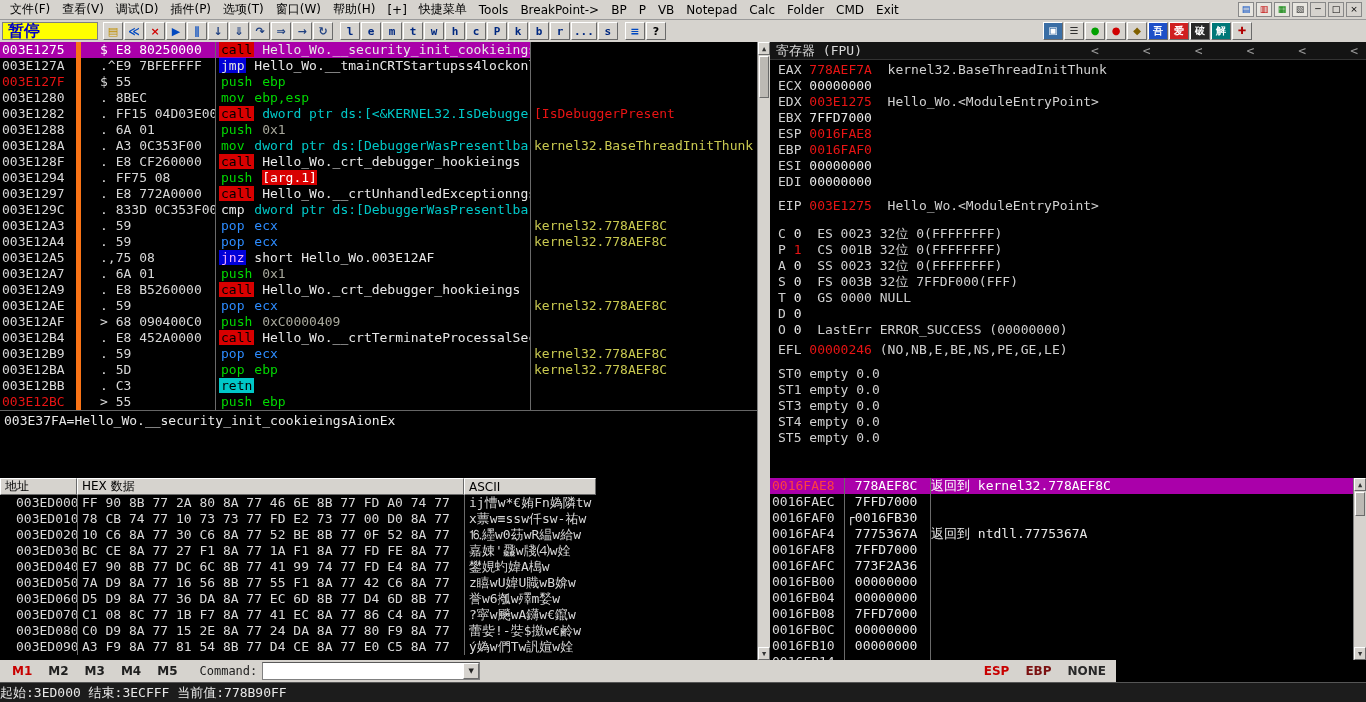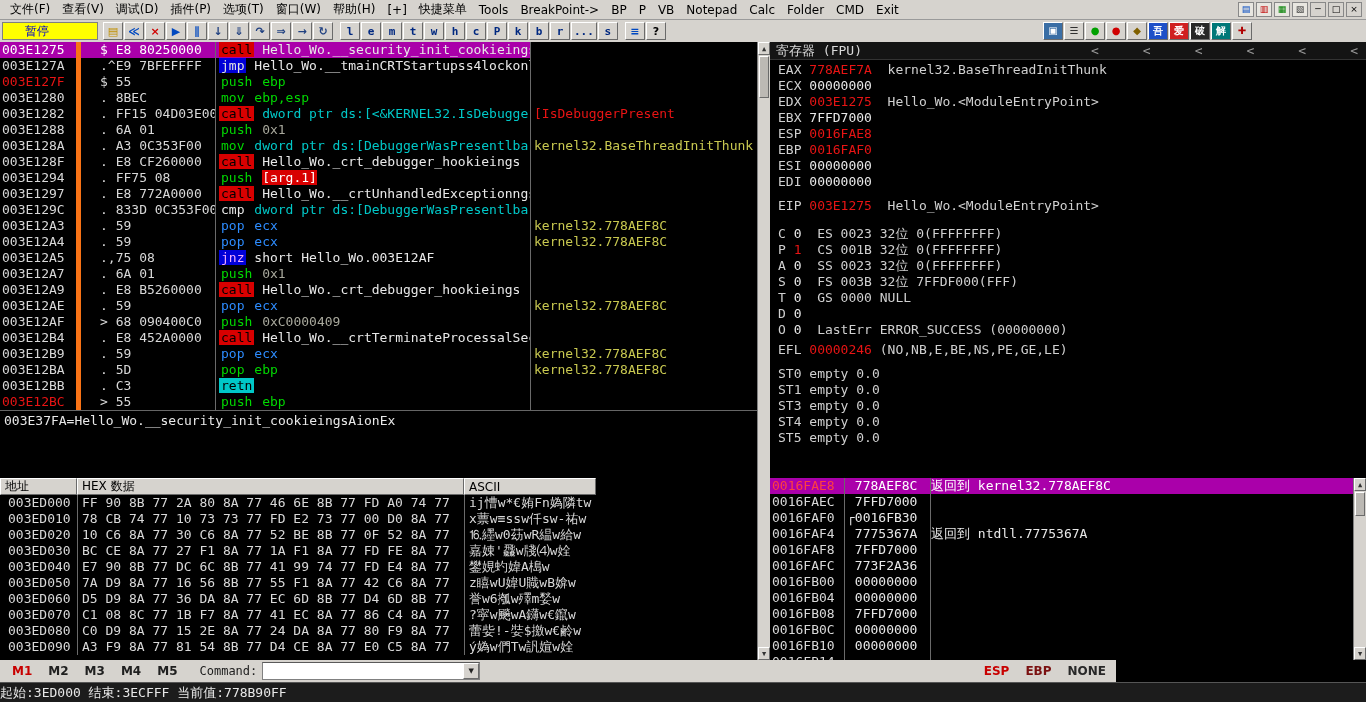--- a/index.html
+++ b/index.html
@@ -9,21 +9,21 @@
 
   
   #menubar{position:absolute;top:0;left:0;width:1366px;height:20px;background:#d6d3ce;border-bottom:1px solid #9a9a9a;display:flex;align-items:center;padding:0 4px;font-family:"DejaVu Sans","Liberation Sans",sans-serif;font-size:12px;color:#000}
   .mi-wrap{display:flex;align-items:center}
   .menu-item{padding:1px 6px;white-space:nowrap;cursor:default}
   .mini-icon{width:16px;height:15px;border:1px solid #888;background:#e8e6e0;margin-left:2px;display:inline-flex;align-items:center;justify-content:center;font-size:9px;line-height:1}
   .mini-icon.wc{background:#d6d3ce;color:#000}
 
   
   #toolbar{position:absolute;top:20px;left:0;width:1366px;height:22px;background:#d6d3ce;display:flex;align-items:center;padding:0 2px;font-family:"DejaVu Sans","Liberation Sans",sans-serif}
-  .pause-box{width:96px;height:18px;background:#ffff00;border:1px solid #808080;color:#0000c8;font-weight:normal;display:flex;align-items:center;padding-left:22px;font-size:12px;margin-right:5px}
+  .pause-box{width:96px;height:18px;background:#ffff00;border:1px solid #808080;color:#0000c8;font-weight:bold;display:flex;align-items:center;padding-left:5px;font-size:16px;margin-right:5px}
   .tb-group{display:flex;align-items:center;gap:1px}
   .tb-btn{min-width:20px;height:18px;padding:0 2px;background:#d6d3ce;border:1px solid;border-color:#ffffff #6a6a6a #6a6a6a #ffffff;display:inline-flex;align-items:center;justify-content:center;font-size:11px;font-weight:bold;line-height:1;cursor:default}
   .tb-letter{color:#002880;font-family:"DejaVu Sans Mono",monospace}
   .tb-btn.plug{font-size:10px}
 
   
   #disasm{position:absolute;top:42px;left:0;width:757px;height:368px;background:#000;overflow:hidden}
   .drow{display:flex;height:16px;line-height:16px;white-space:pre}
   .drow>span{overflow:hidden;flex-shrink:0;height:16px}
   .d-addr{width:76px;padding-left:2px;color:#d8d8d8}
@@ -60,21 +60,21 @@
   .gap4{height:4px}.gap8{height:8px}.gap12{height:12px}
 
   
   #dump{position:absolute;top:478px;left:0;width:757px;height:182px;background:#000;overflow:hidden}
   #dump-head{display:flex;height:17px}
   .dh{background:#d6d3ce;color:#000;font-family:"DejaVu Sans","Liberation Sans",sans-serif;font-size:12px;border:1px solid;border-color:#ffffff #6a6a6a #6a6a6a #ffffff;padding:0 4px;display:flex;align-items:center;white-space:nowrap;overflow:hidden}
   .dh-addr{width:77px}.dh-hex{width:387px}.dh-ascii{width:132px}
   .dh-rest{flex:1;background:#000;border:none}
   .dump-row{display:flex;height:16px;line-height:16px;white-space:pre}
   .dump-row>span{overflow:hidden;flex-shrink:0;height:16px}
-  .du-addr{width:77px;padding-left:8px}
+  .du-addr{width:77px;padding-left:16px}
   .du-hex{width:387px;border-left:1px solid #6a6a6a;padding-left:4px}
   .du-ascii{width:132px;border-left:1px solid #6a6a6a;padding-left:4px}
 
   
   #stack{position:absolute;top:478px;left:770px;width:583px;height:182px;background:#000;overflow:hidden}
   .st-row{display:flex;height:16px;line-height:16px;white-space:pre}
   .st-row>span{overflow:hidden;flex-shrink:0;height:16px}
   .st-addr{width:74px;padding-left:2px;color:#d8d8d8}
   .st-val{width:86px;border-left:1px solid #6a6a6a;padding-left:2px;color:#e8e8e8}
   .st-cmt{flex:1 1 auto;border-left:1px solid #6a6a6a;color:#e8e8e8}

